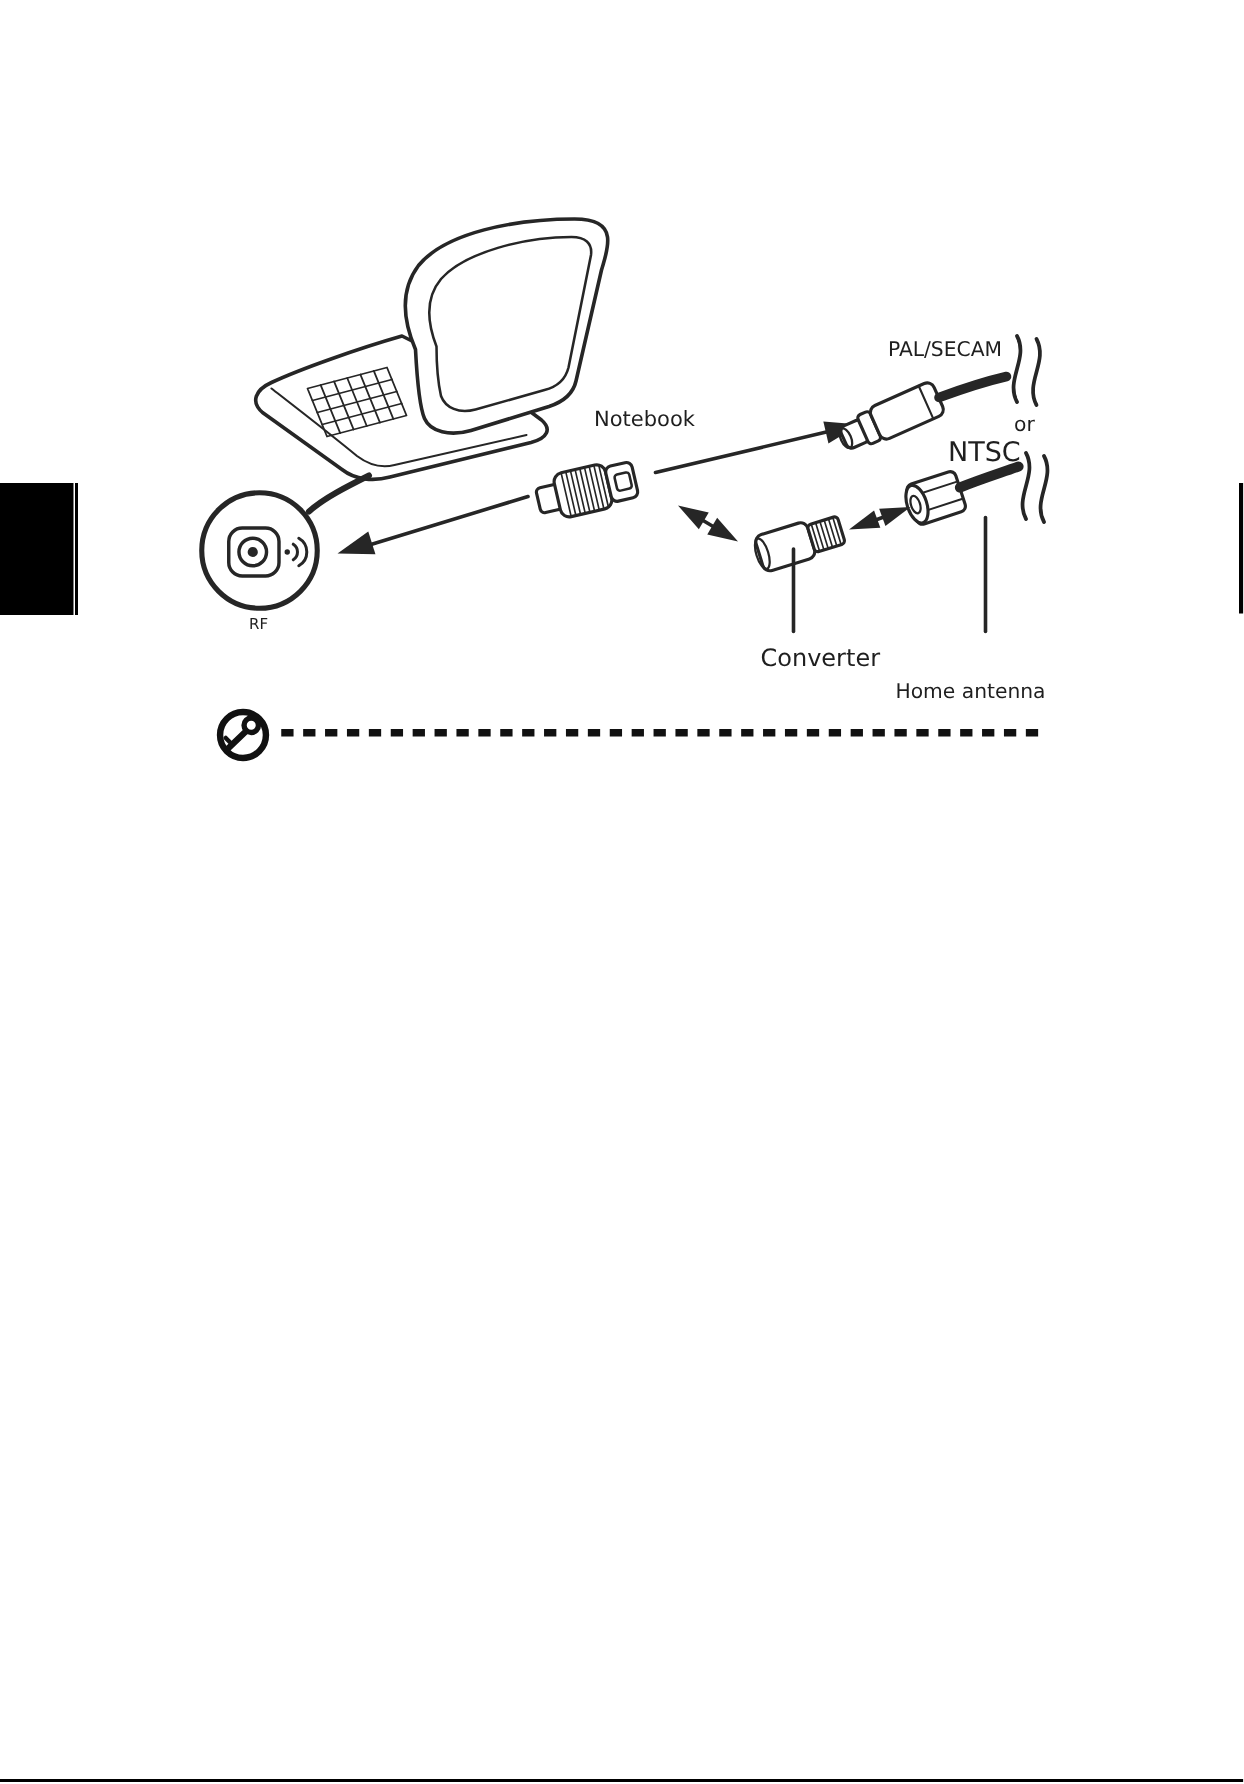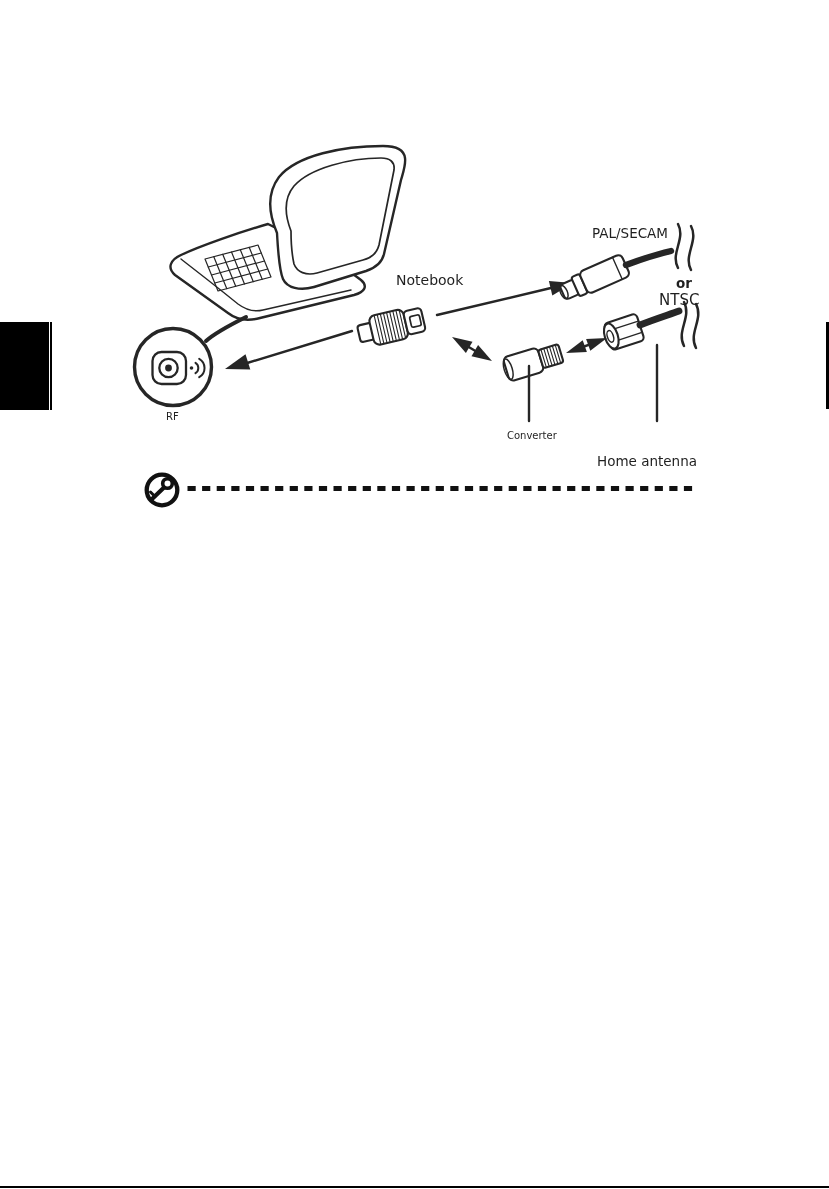--- a/index.html
+++ b/index.html
@@ -2,24 +2,24 @@
 <html><head>
 <meta charset="utf-8">
 <style>
   html,body{margin:0;padding:0;background:#fff;}
   .page{position:relative;width:829px;height:1189px;background:#ffffff;overflow:hidden;
         font-family:"DejaVu Sans","Liberation Sans",sans-serif;}
   svg{position:absolute;left:0;top:0;}
   .lbl{position:absolute;color:#1f1f1f;white-space:nowrap;line-height:1;text-align:center;}
   .lbl-notebook{left:372px;top:273px;font-size:14px;margin-left:24px;}
   .lbl-pal{left:592px;top:227px;font-size:13.5px;}
-  .lbl-or{left:676px;top:277px;font-size:13.5px;font-weight:bold;}
-  .lbl-ntsc{left:632px;top:293px;font-size:15px;margin-left:27px;}
+  .lbl-or{left:676px;top:277px;font-size:13.5px;}
+  .lbl-ntsc{left:632px;top:293px;font-size:18px;}
   .lbl-rf{left:166px;top:412px;font-size:10px;}
-  .lbl-converter{left:507px;top:431px;font-size:10px;}
+  .lbl-converter{left:507px;top:431px;font-size:16px;}
   .lbl-home{left:597px;top:455px;font-size:13.5px;}
   .tab-left{position:absolute;left:0;top:322px;width:49px;height:88px;background:#000;}
   .tab-left-line{position:absolute;left:50px;top:322px;width:2px;height:88px;background:#000;}
   .bar-right{position:absolute;left:826px;top:322px;width:3px;height:87px;background:#000;}
   .rule-bottom{position:absolute;left:0;top:1186px;width:829px;height:2px;background:#000;}
 </style>
 </head>
 <body>
 
 <div class="page">

